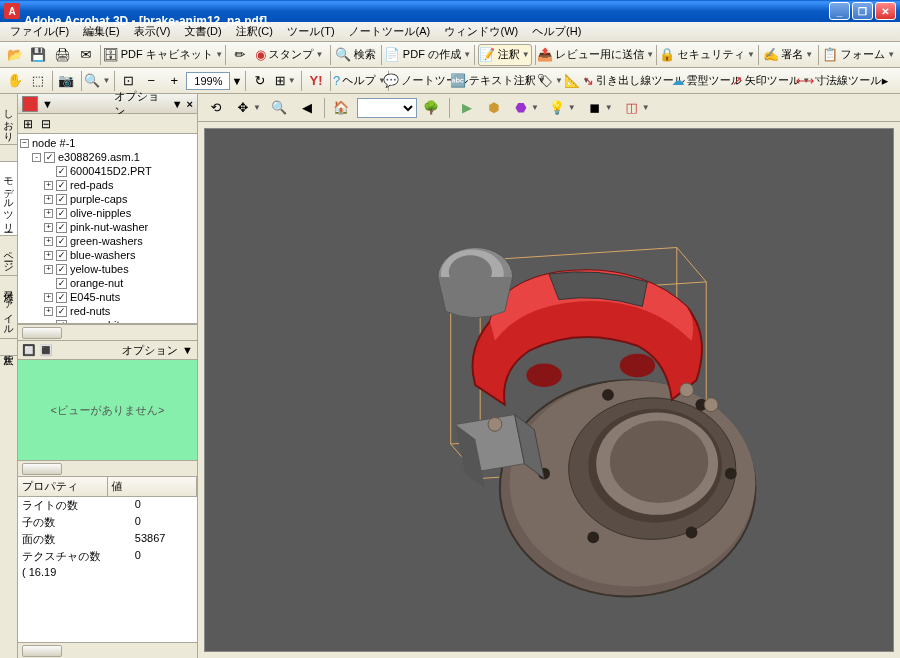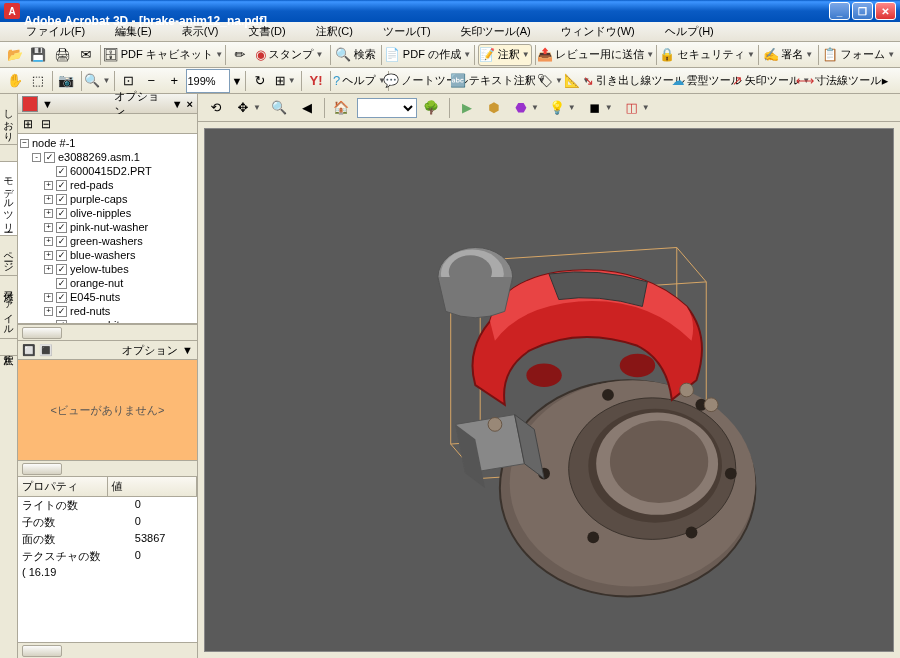--- a/index.html
+++ b/index.html
@@ -6,50 +6,50 @@
 body { width:900px; height:658px; background:#ece9d8; overflow:hidden; position:relative; }
 .titlebar { height:22px; background:linear-gradient(#0a5bc4,#3d95ff 8%,#0a5bc4 50%,#0050b8); color:#fff; display:flex; align-items:center; padding:0 4px; }
 .titlebar .app-icon { width:16px; height:16px; background:#d33; margin-right:4px; border-radius:2px; display:flex; align-items:center; justify-content:center; font-size:10px; font-weight:bold; }
 .titlebar .title-text { flex:1; font-weight:bold; font-size:12px;margin-top:20px; }
 .winbtns { display:flex; gap:2px; }
 .winbtn { width:21px; height:18px; border:1px solid #fff; border-radius:3px; display:flex; align-items:center; justify-content:center; color:#fff; font-weight:bold; font-size:10px; }
 .winbtn.min { background:linear-gradient(#7ba7e8,#3d7acc); }
 .winbtn.max { background:linear-gradient(#7ba7e8,#3d7acc); }
 .winbtn.close { background:linear-gradient(#f88,#d33); }
 .menubar { height:20px; background:linear-gradient(#f4f4f0,#e8e4d8); border-bottom:1px solid #aca899; display:flex; align-items:center; padding:0 4px; gap:2px; }
-.menubar span { padding:2px 6px; cursor:default;margin-left:16px; }
+.menubar span { padding:2px 6px; cursor:default; }
 .toolbar { height:26px; background:linear-gradient(#fafaf6,#ece9d8); border-bottom:1px solid #aca899; display:flex; align-items:center; padding:0 4px; gap:1px; }
 .toolbar2 { height:26px; background:linear-gradient(#fafaf6,#ece9d8); border-bottom:1px solid #aca899; display:flex; align-items:center; padding:0 4px; gap:1px; }
 .tbtn { height:22px; min-width:22px; border:1px solid transparent; display:flex; align-items:center; justify-content:center; padding:0 3px; border-radius:3px; gap:2px; }
 .tbtn .ico { width:16px; height:16px; display:flex; align-items:center; justify-content:center; font-size:13px; }
 .tbtn .lbl { white-space:nowrap; }
 .tbtn .dd { font-size:8px; color:#555; }
 .sep { width:1px; height:20px; background:#aca899; margin:0 2px; }
-.zoom-input { width:44px; height:24px; border:1px solid #7f9db9; font-size:11px; text-align:left; }
+.zoom-input { width:44px; height:18px; border:1px solid #7f9db9; font-size:11px; text-align:center; }
 .content { display:flex; height:564px; }
 .side-tabs { width:18px; background:#ece9d8; border-right:1px solid #aca899; display:flex; flex-direction:column; }
 .side-tab { writing-mode:vertical-rl; padding:8px 2px; font-size:10px; background:#ece9d8; border-bottom:1px solid #aca899; cursor:default; text-align:center; }
 .side-tab.active { background:#fff; }
 .sidebar { width:180px; background:#ece9d8; border-right:1px solid #aca899; display:flex; flex-direction:column; }
 .panel-hdr { height:20px; background:linear-gradient(#f4f4f0,#ddd8c8); border-bottom:1px solid #aca899; display:flex; align-items:center; padding:0 4px; font-size:11px; gap:4px; }
 .panel-hdr .opt { flex:1; }
 .panel-hdr .x { cursor:default; font-weight:bold; }
 .panel-tb { height:20px; background:#ece9d8; border-bottom:1px solid #aca899; display:flex; align-items:center; padding:0 2px; gap:2px; }
 .panel-tb .ico { width:16px; height:16px; display:flex; align-items:center; justify-content:center; font-size:12px; }
 .tree { flex:0 0 190px; background:#fff; overflow:auto; border-bottom:1px solid #aca899; padding:2px; }
 .tree-row { display:flex; align-items:center; height:14px; white-space:nowrap; gap:1px; }
 .tree-row .exp { width:9px; height:9px; border:1px solid #888; display:flex; align-items:center; justify-content:center; font-size:8px; line-height:1; margin-right:2px; background:#fff; }
 .tree-row .noexp { width:11px; }
 .tree-row .chk { width:11px; height:11px; border:1px solid #888; display:flex; align-items:center; justify-content:center; font-size:9px; margin-right:2px; background:#fff; }
 .tree-row .lbl { font-size:11px; }
 .ind1 { padding-left:12px; }
 .ind2 { padding-left:24px; }
 .views-panel { flex:0 0 auto; background:#ece9d8; }
 .views-hdr { height:20px; border-top:1px solid #aca899; border-bottom:1px solid #aca899; display:flex; align-items:center; padding:0 4px; gap:4px; justify-content:space-between; }
-.views-body { height:100px; background:#fdba74; display:flex; align-items:center; justify-content:center; color:#555; font-size:11px; }
+.views-body { height:100px; background:#86efac; display:flex; align-items:center; justify-content:center; color:#555; font-size:11px; }
 .props-panel { flex:1; display:flex; flex-direction:column; border-top:1px solid #aca899; overflow:hidden; }
 .props-hdr { display:flex; background:#15803d; border-bottom:1px solid #aca899; }
 .props-hdr div { flex:1; padding:2px 4px; font-size:11px; border-right:1px solid #aca899; background:linear-gradient(#faf8f2,#ece9d8); }
 .props-body { flex:1; background:#fff; overflow:auto; }
 .prop-row { display:flex; font-size:11px; }
 .prop-row div { padding:1px 4px; }
 .prop-row .k { flex:1.8; }
 .prop-row .v { flex:1; text-align:left; }
 .hscroll { height:16px; background:#ece9d8; border-top:1px solid #aca899; display:flex; align-items:center; }
 .hscroll .thumb { width:40px; height:12px; background:linear-gradient(#fbfbfa,#d6d2c2); border:1px solid #aca899; border-radius:2px; margin-left:4px; }
@@ -73,21 +73,21 @@
   </div>
 </div>
 
 <div class="menubar">
   <span>ファイル(F)</span>
   <span>編集(E)</span>
   <span>表示(V)</span>
   <span>文書(D)</span>
   <span>注釈(C)</span>
   <span>ツール(T)</span>
-  <span>矢印ツール(A)</span>
+  <span>ノートツール(A)</span>
   <span>ウィンドウ(W)</span>
   <span>ヘルプ(H)</span>
 </div>
 
 <div class="toolbar">
   <div class="tbtn">
       <span class="ico">📂</span>
     </div>
   <div class="tbtn">
       <span class="ico">💾</span>

